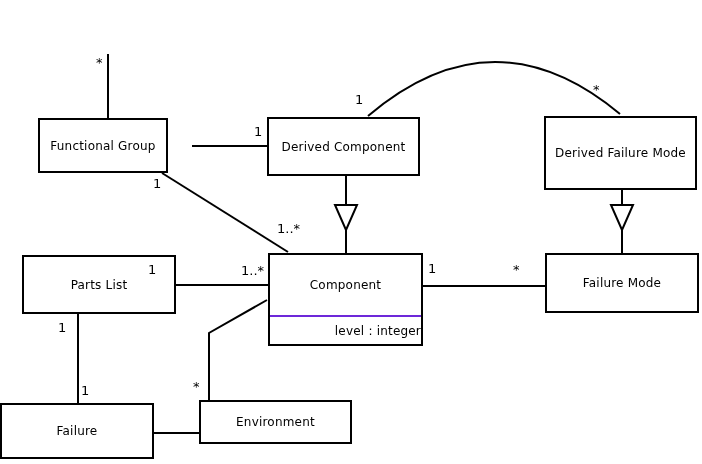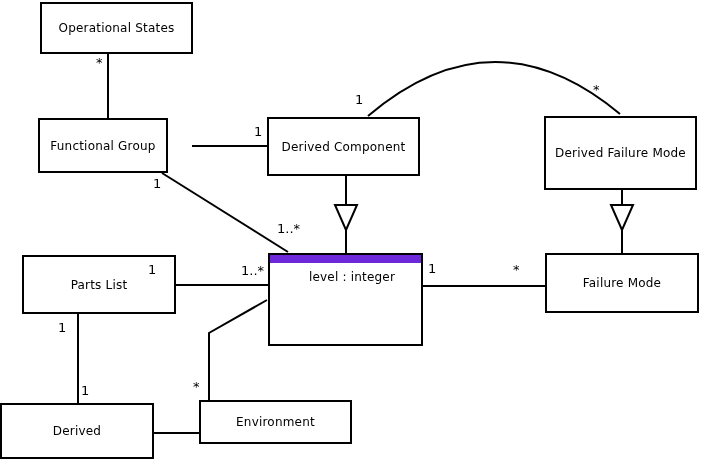--- a/index.html
+++ b/index.html
@@ -35,25 +35,25 @@
     justify-content: flex-start;
     padding: 0;
   }
   .uml-title {
     flex: 1;
     display: flex;
     align-items: center;
     justify-content: center;
   }
   .uml-attrs {
-    border-top: 8px solid #6d28d9;
+    border-top: 2px solid #6d28d9;
     height: 27px;
     display: flex;
     align-items: center;
-    justify-content: center;
+    justify-content: flex-end;
     padding-left: 13px;
   }
   .mult {
     position: absolute;
     font-size: 13px;
     line-height: 1;
     z-index: 2;
     background: transparent;
   }
 </style>
@@ -84,52 +84,52 @@
 
     <path d="M78 314 V403"></path>
 
     <path d="M154 433 H199"></path>
 
     <path d="M267 300 L209 333 V400"></path>
 
     <path d="M423 286 H545"></path>
   </svg>
 
-  <div class="uml-class" style="left:40px; top:2px; width:153px; height:52px;">
-    <span>Operational States</span>
-  </div>
 
   <div class="uml-class" style="left:38px; top:118px; width:130px; height:55px;">
     <span>Functional Group</span>
   </div>
 
   <div class="uml-class" style="left:267px; top:117px; width:153px; height:59px;">
     <span>Derived Component</span>
   </div>
 
   <div class="uml-class" style="left:544px; top:116px; width:153px; height:74px;">
     <span>Derived Failure Mode</span>
   </div>
 
   <div class="uml-class" style="left:1px; top:255px; width:154px; height:59px;margin-left:21px;">
     <span>Parts List</span>
   </div>
 
   <div class="uml-class two-compartments" style="left:268px; top:253px; width:155px; height:93px;">
+    <div class="uml-title">
+      <span>Component</span>
+    </div>
     <div class="uml-attrs">
       <span>level : integer</span>
     </div>
   </div>
 
   <div class="uml-class" style="left:545px; top:253px; width:154px; height:60px;">
     <span>Failure Mode</span>
   </div>
 
   <div class="uml-class" style="left:0px; top:403px; width:154px; height:56px;">
-    <span>Derived</span>
+    <span>Failure</span>
   </div>
 
   <div class="uml-class" style="left:199px; top:400px; width:153px; height:44px;">
     <span>Environment</span>
   </div>
 
   <span class="mult" style="left:96px; top:56px;">*</span>
 
   <span class="mult" style="left:254px; top:125px;">1</span>
 

